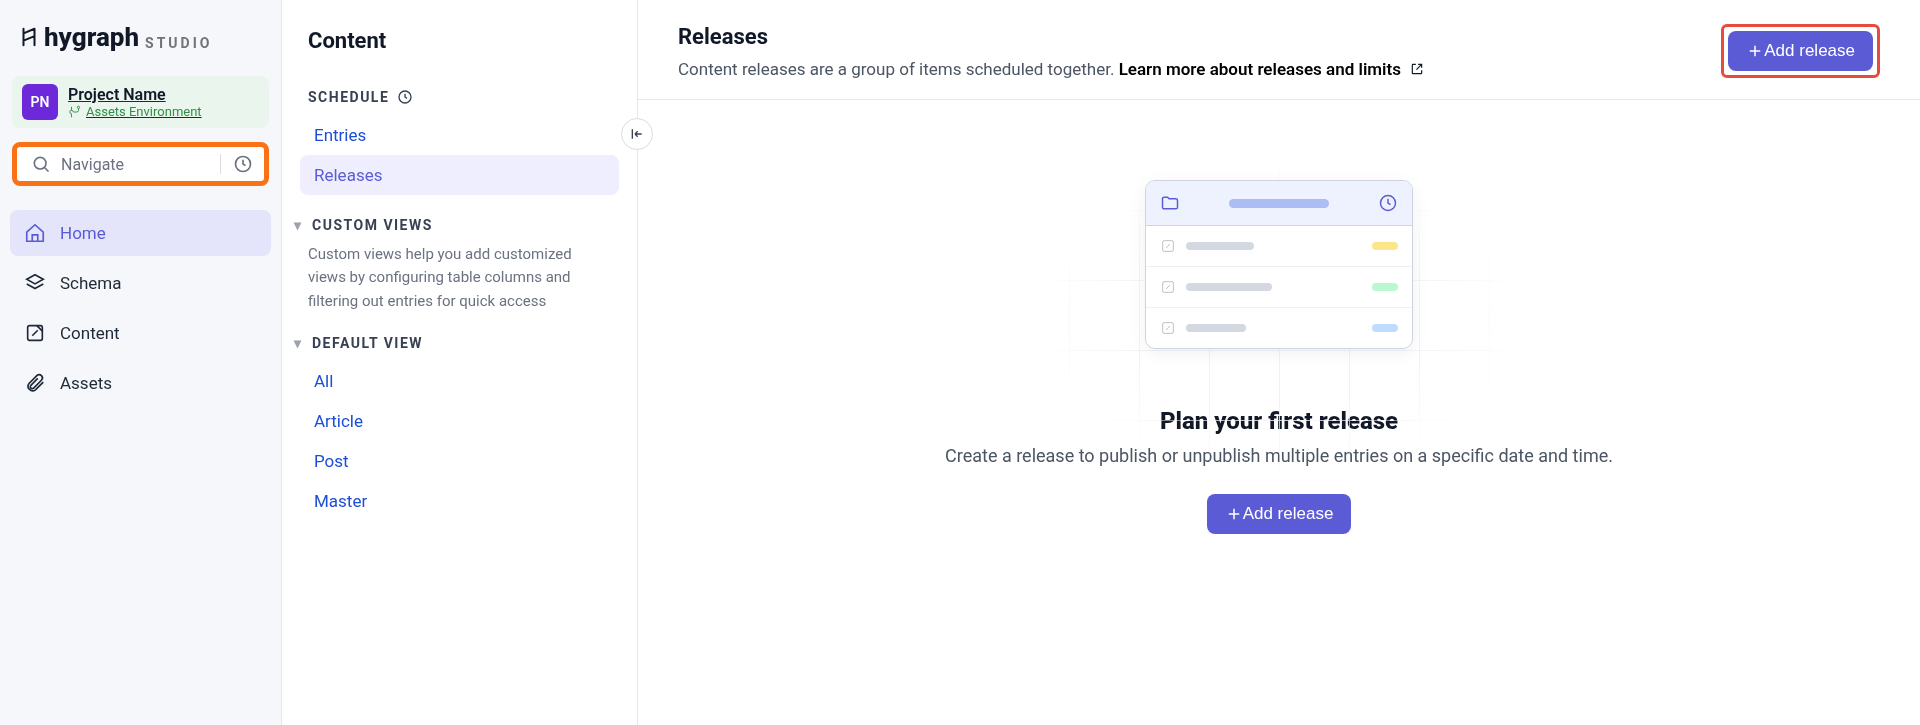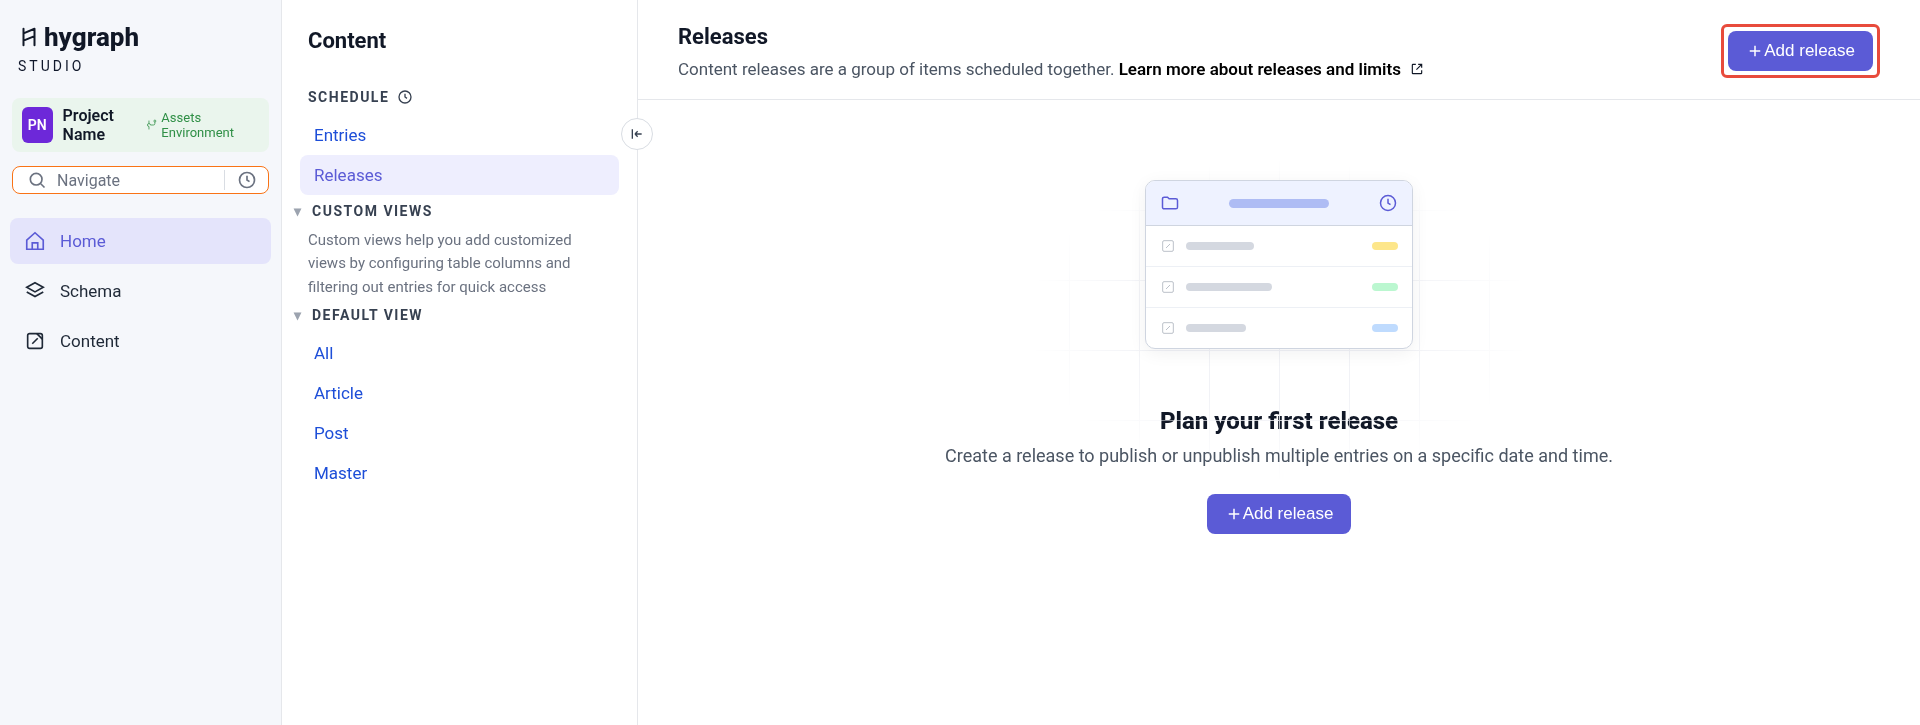--- a/index.html
+++ b/index.html
@@ -23,65 +23,64 @@
   display: flex;
   flex-direction: column;
   gap: 14px;
 }
 .logo-wrap {
   display: flex;
   align-items: baseline;
   gap: 6px;
   padding-left: 8px;
   margin-bottom: 10px;
-  flex-direction: column;
 }
 .logo-mark {
   display:flex;align-items:center;gap:4px;
   font-weight: 800;
   font-size: 26px;
   color:#111827;
 }
 .logo-mark svg{width:22px;height:22px;}
 .logo-sub {
   font-size: 14px;
   letter-spacing: 3px;
-  color: #0f172a;
-  font-weight: 400;
+  color: #737373;
+  font-weight: 700;
   text-align: center;
 }
 
 .project-chip {
   display: flex;
   align-items: center;
   gap: 10px;
   background: #eaf5ed;
   border-radius: 8px;
   padding: 8px 10px;
   margin: 0 2px;
 }
 .project-avatar {
   width: 36px; height:36px;
   background:#6d28d9;
   color:#fff;
   display:flex;align-items:center;justify-content:center;
   border-radius:6px;
   font-size:14px;font-weight:600;
 }
-.project-meta {display:flex;flex-direction:row;}
+.project-meta {display:flex;flex-direction:column;text-decoration:underline;}
 .project-name {font-size:16px;font-weight:600;color:#111827;}
 .project-env {font-size:13px;color:#2f8f46;display:flex;align-items:center;gap:4px;}
 .project-env svg{width:14px;height:14px;}
 
 .navigate-wrap{
   display:flex;align-items:center;
-  border:1px solid #f97316;
+  border:5px solid #f97316;
   border-radius:8px;
   background:#fff;
-  height:28px;
+  height:44px;
   margin:0 2px;
 }
 .nav-search{flex:1;display:flex;align-items:center;gap:10px;padding:0 14px;color:#6b7280;font-size:16px;}
 .nav-search svg{width:20px;height:20px;stroke:#6b7280;}
 .nav-clock{width:44px;border-left:1px solid #d9dde3;display:flex;align-items:center;justify-content:center;}
 .nav-clock svg{width:20px;height:20px;stroke:#6b7280;}
 
 .nav-list{display:flex;flex-direction:column;gap:4px;margin-top:10px;}
 .nav-item{
   display:flex;align-items:center;gap:14px;
@@ -94,21 +93,21 @@
 
 
 .sidebar-secondary{
   width:356px;height:100%;
   background:#fff;
   border-right:1px solid #e5e7eb;
   padding:28px 18px 18px;
   position:relative;
 }
 .sec-title{font-size:22px;font-weight:700;color:#111827;padding-left:8px;margin-bottom:36px;}
-.sec-section{margin-bottom:8px;}
+.sec-section{margin-bottom:22px;}
 .sec-heading{
   display:flex;align-items:center;gap:8px;
   font-size:14px;font-weight:700;letter-spacing:1.5px;
   color:#374151;padding-left:8px;margin-bottom:10px;
   text-transform:uppercase;
 }
 .sec-heading .caret{margin-left:-14px;color:#9ca3af;width:10px;display:inline-flex;}
 .sec-heading svg.clock-ic{width:16px;height:16px;stroke:#374151;}
 .sec-item{
   padding:10px 14px;border-radius:8px;font-size:17px;color:#1d4ed8;cursor:pointer;
@@ -265,20 +264,26 @@
         </svg>
       <span>Schema</span>
     </div>
     <div class="nav-item">
       <svg viewBox="0 0 24 24">
           <rect x="4" y="4" width="16" height="16" rx="2"></rect>
           <path d="M14 4 L20 10"></path>
           <path d="M9 15l6-6"></path>
         </svg>
       <span>Content</span>
+    </div>
+    <div class="nav-item">
+      <svg viewBox="0 0 24 24">
+          <path d="M21 11l-8.5 8.5a5 5 0 0 1-7-7L14 4a3.5 3.5 0 0 1 5 5l-8.5 8.5a2 2 0 0 1-3-3L15 7"></path>
+        </svg>
+      <span>Assets</span>
     </div>
   </nav>
 </aside>
 
 <aside class="sidebar-secondary">
   <h2 class="sec-title">Content</h2>
 
   <div class="sec-section">
     <div class="sec-heading">
       <span>SCHEDULE</span>

